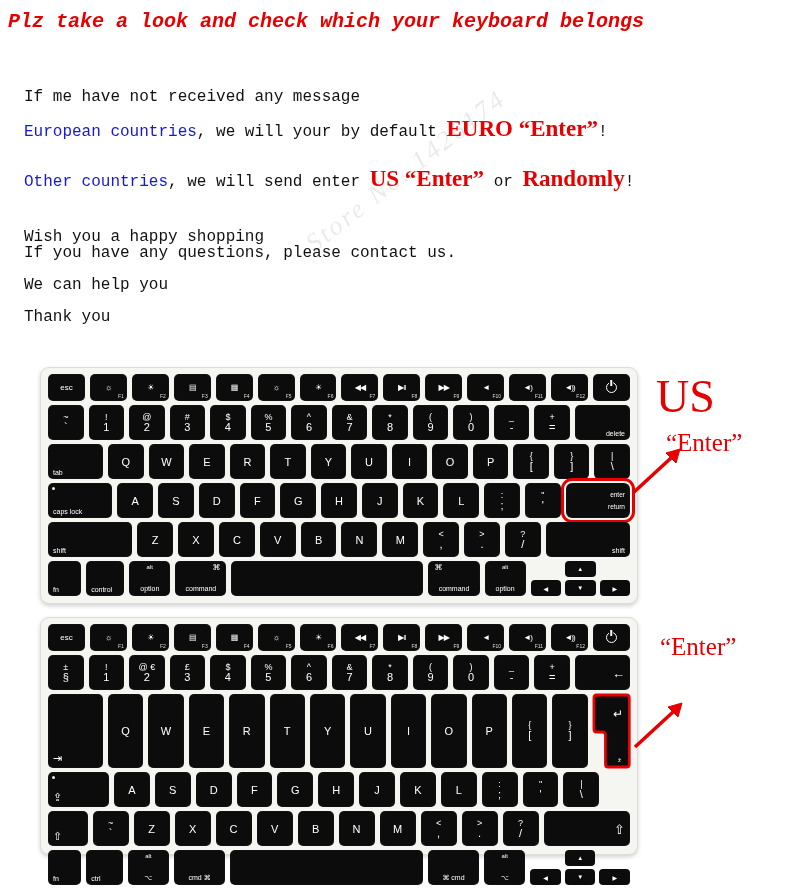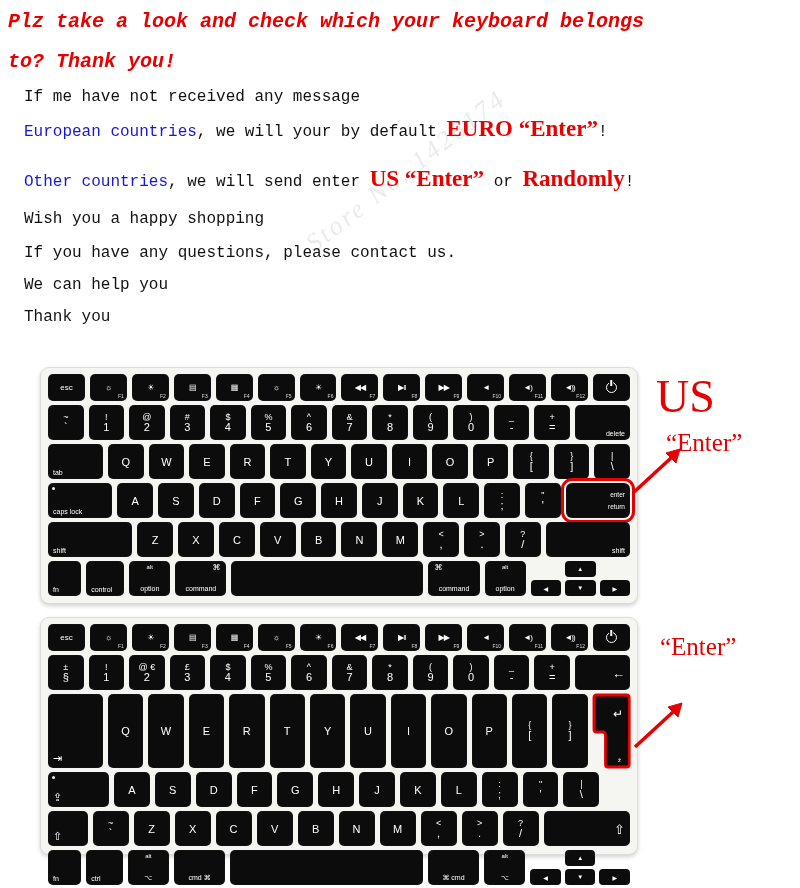--- a/index.html
+++ b/index.html
@@ -61,35 +61,34 @@
   #anno-euro{left:650px;top:626px;}
   .anno-title{font-size:46px;line-height:50px;}
   .anno-sub{font-size:25px;line-height:30px;margin-left:10px;margin-top:6px;white-space:nowrap;}
   .arr{position:absolute;stroke:#e60000;fill:#e60000;}
 </style>
 </head>
 <body>
 
 <div class="title">
   <div>Plz take a look and check which your keyboard belongs</div>
-  <div>to? Thank you!</div>
 </div>
 
 <div class="watermark">Store No. 1426174</div>
 
 <div class="iline" style="top:88px">
   <span>If me have not received any message</span>
 </div>
 <div class="iline" style="top:116px">
   <span class="blue">European countries</span><span>, we will your by default </span><span class="bigred">EURO “Enter”</span><span>!</span>
 </div>
 <div class="iline" style="top:166px">
   <span class="blue">Other countries</span><span>, we will send enter </span><span class="bigred">US “Enter”</span><span> or </span><span class="bigred">Randomly</span><span>!</span>
 </div>
-<div class="iline" style="top:210px">
+<div class="iline" style="top:228px">
   <span>Wish you a happy shopping</span>
 </div>
 <div class="iline" style="top:244px">
   <span>If you have any questions, please contact us.</span>
 </div>
 <div class="iline" style="top:276px">
   <span>We can help you</span>
 </div>
 <div class="iline" style="top:308px">
   <span>Thank you</span>

